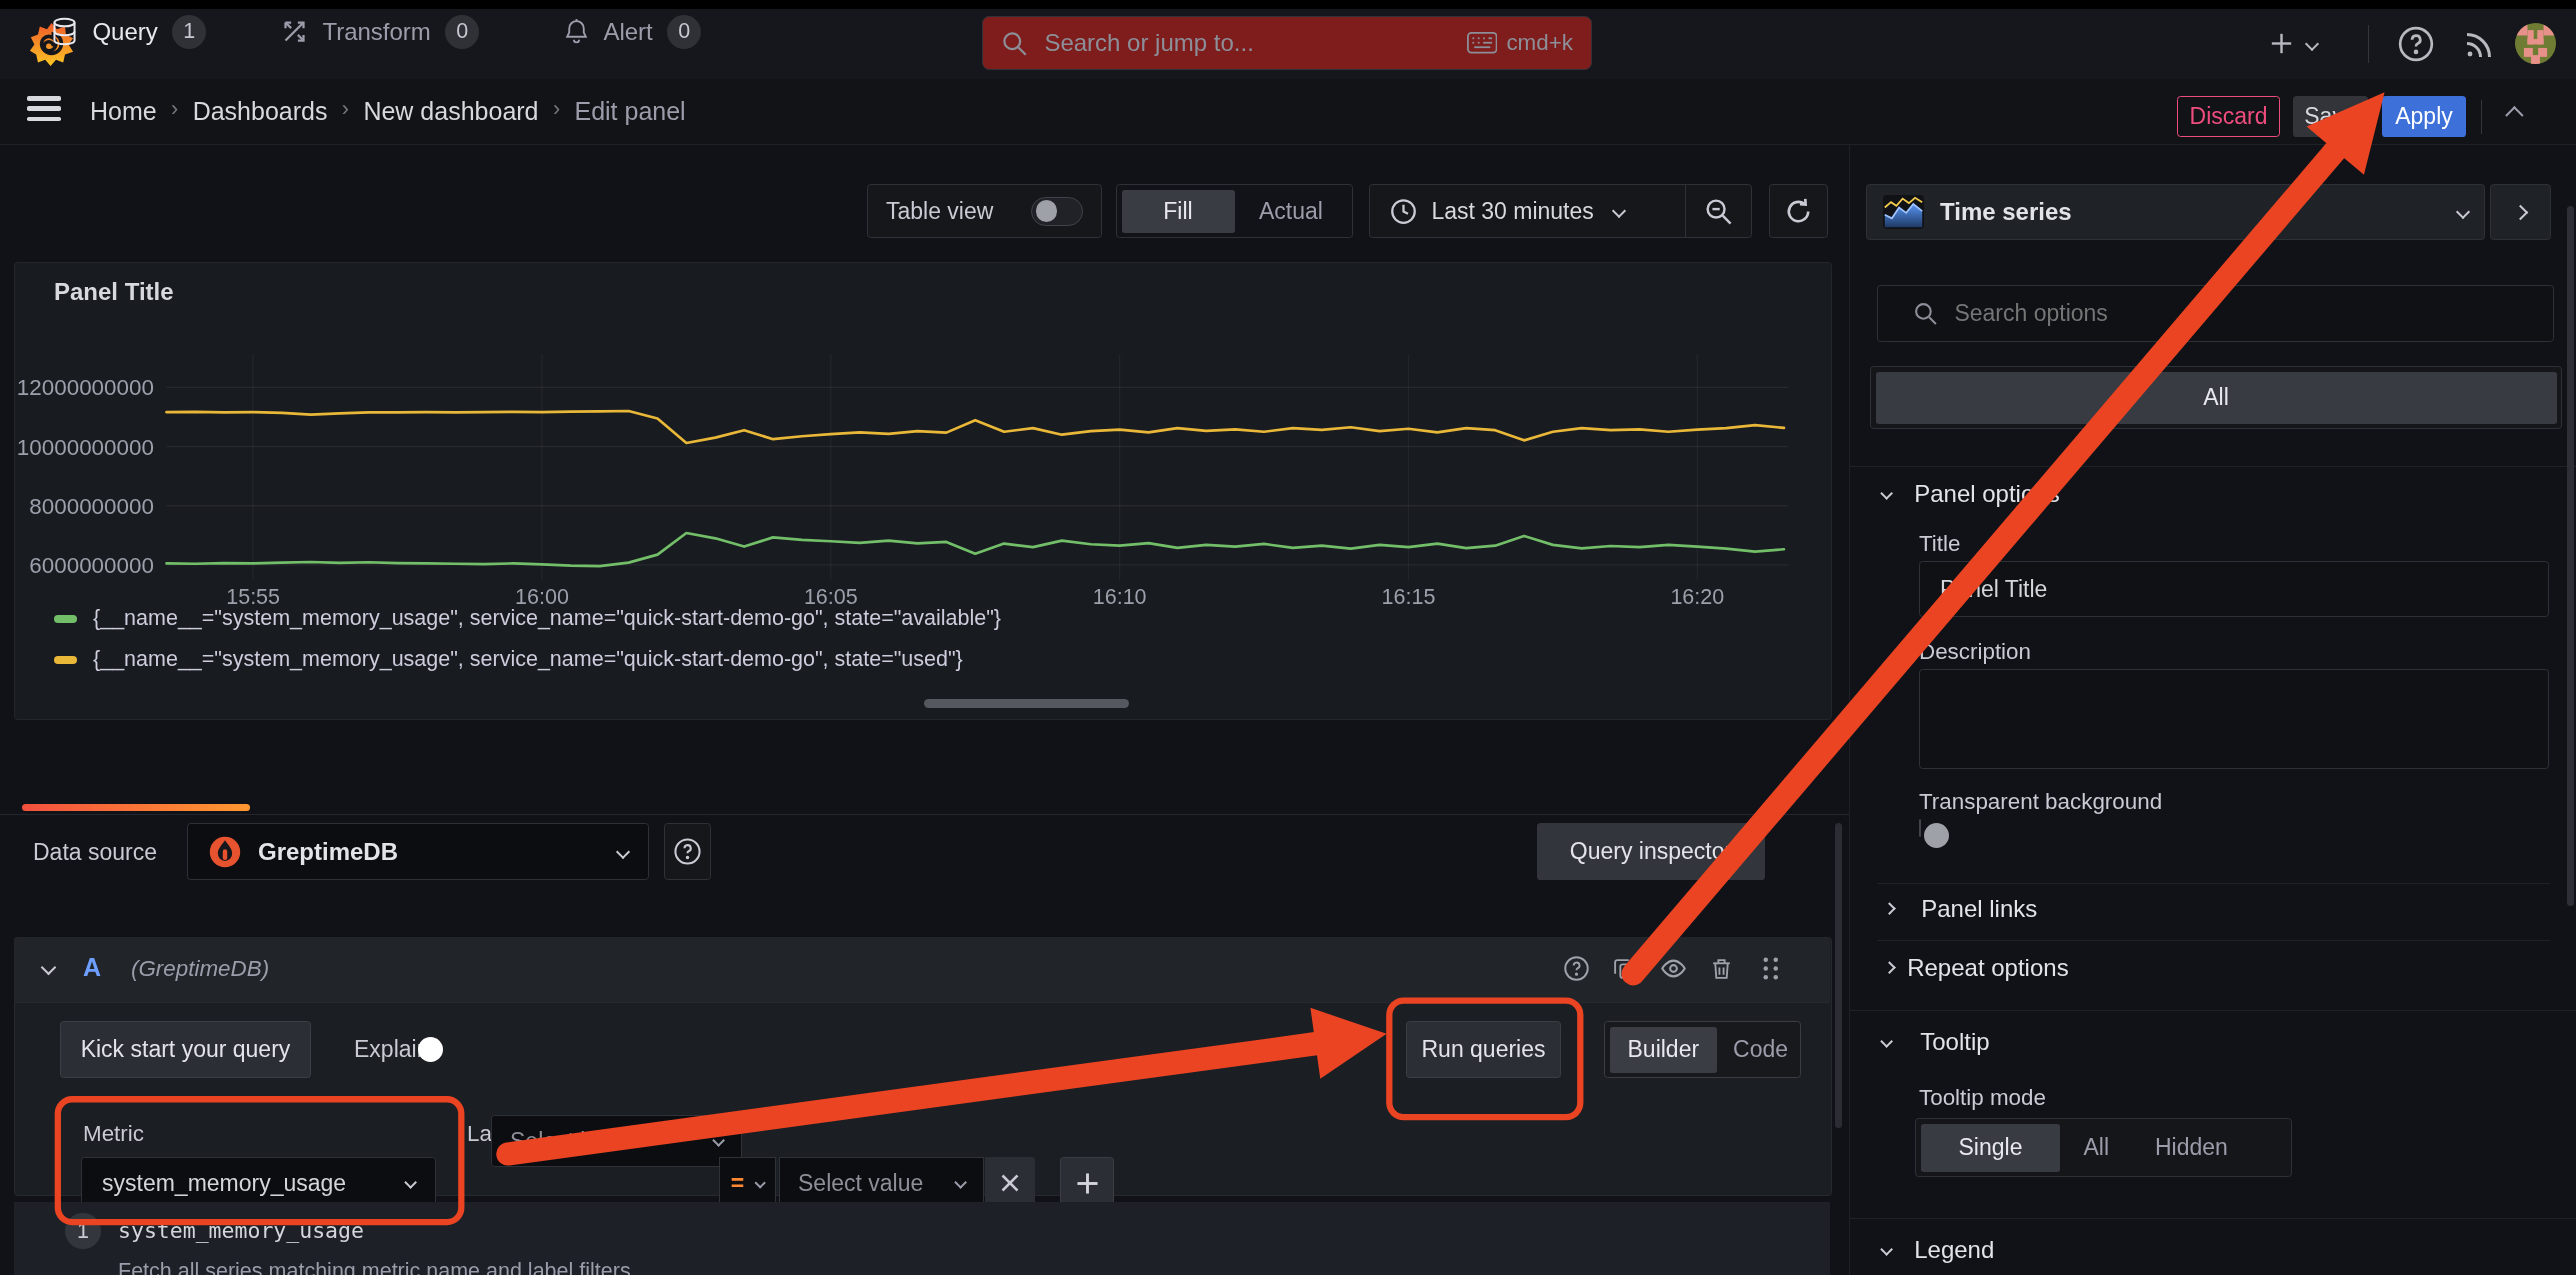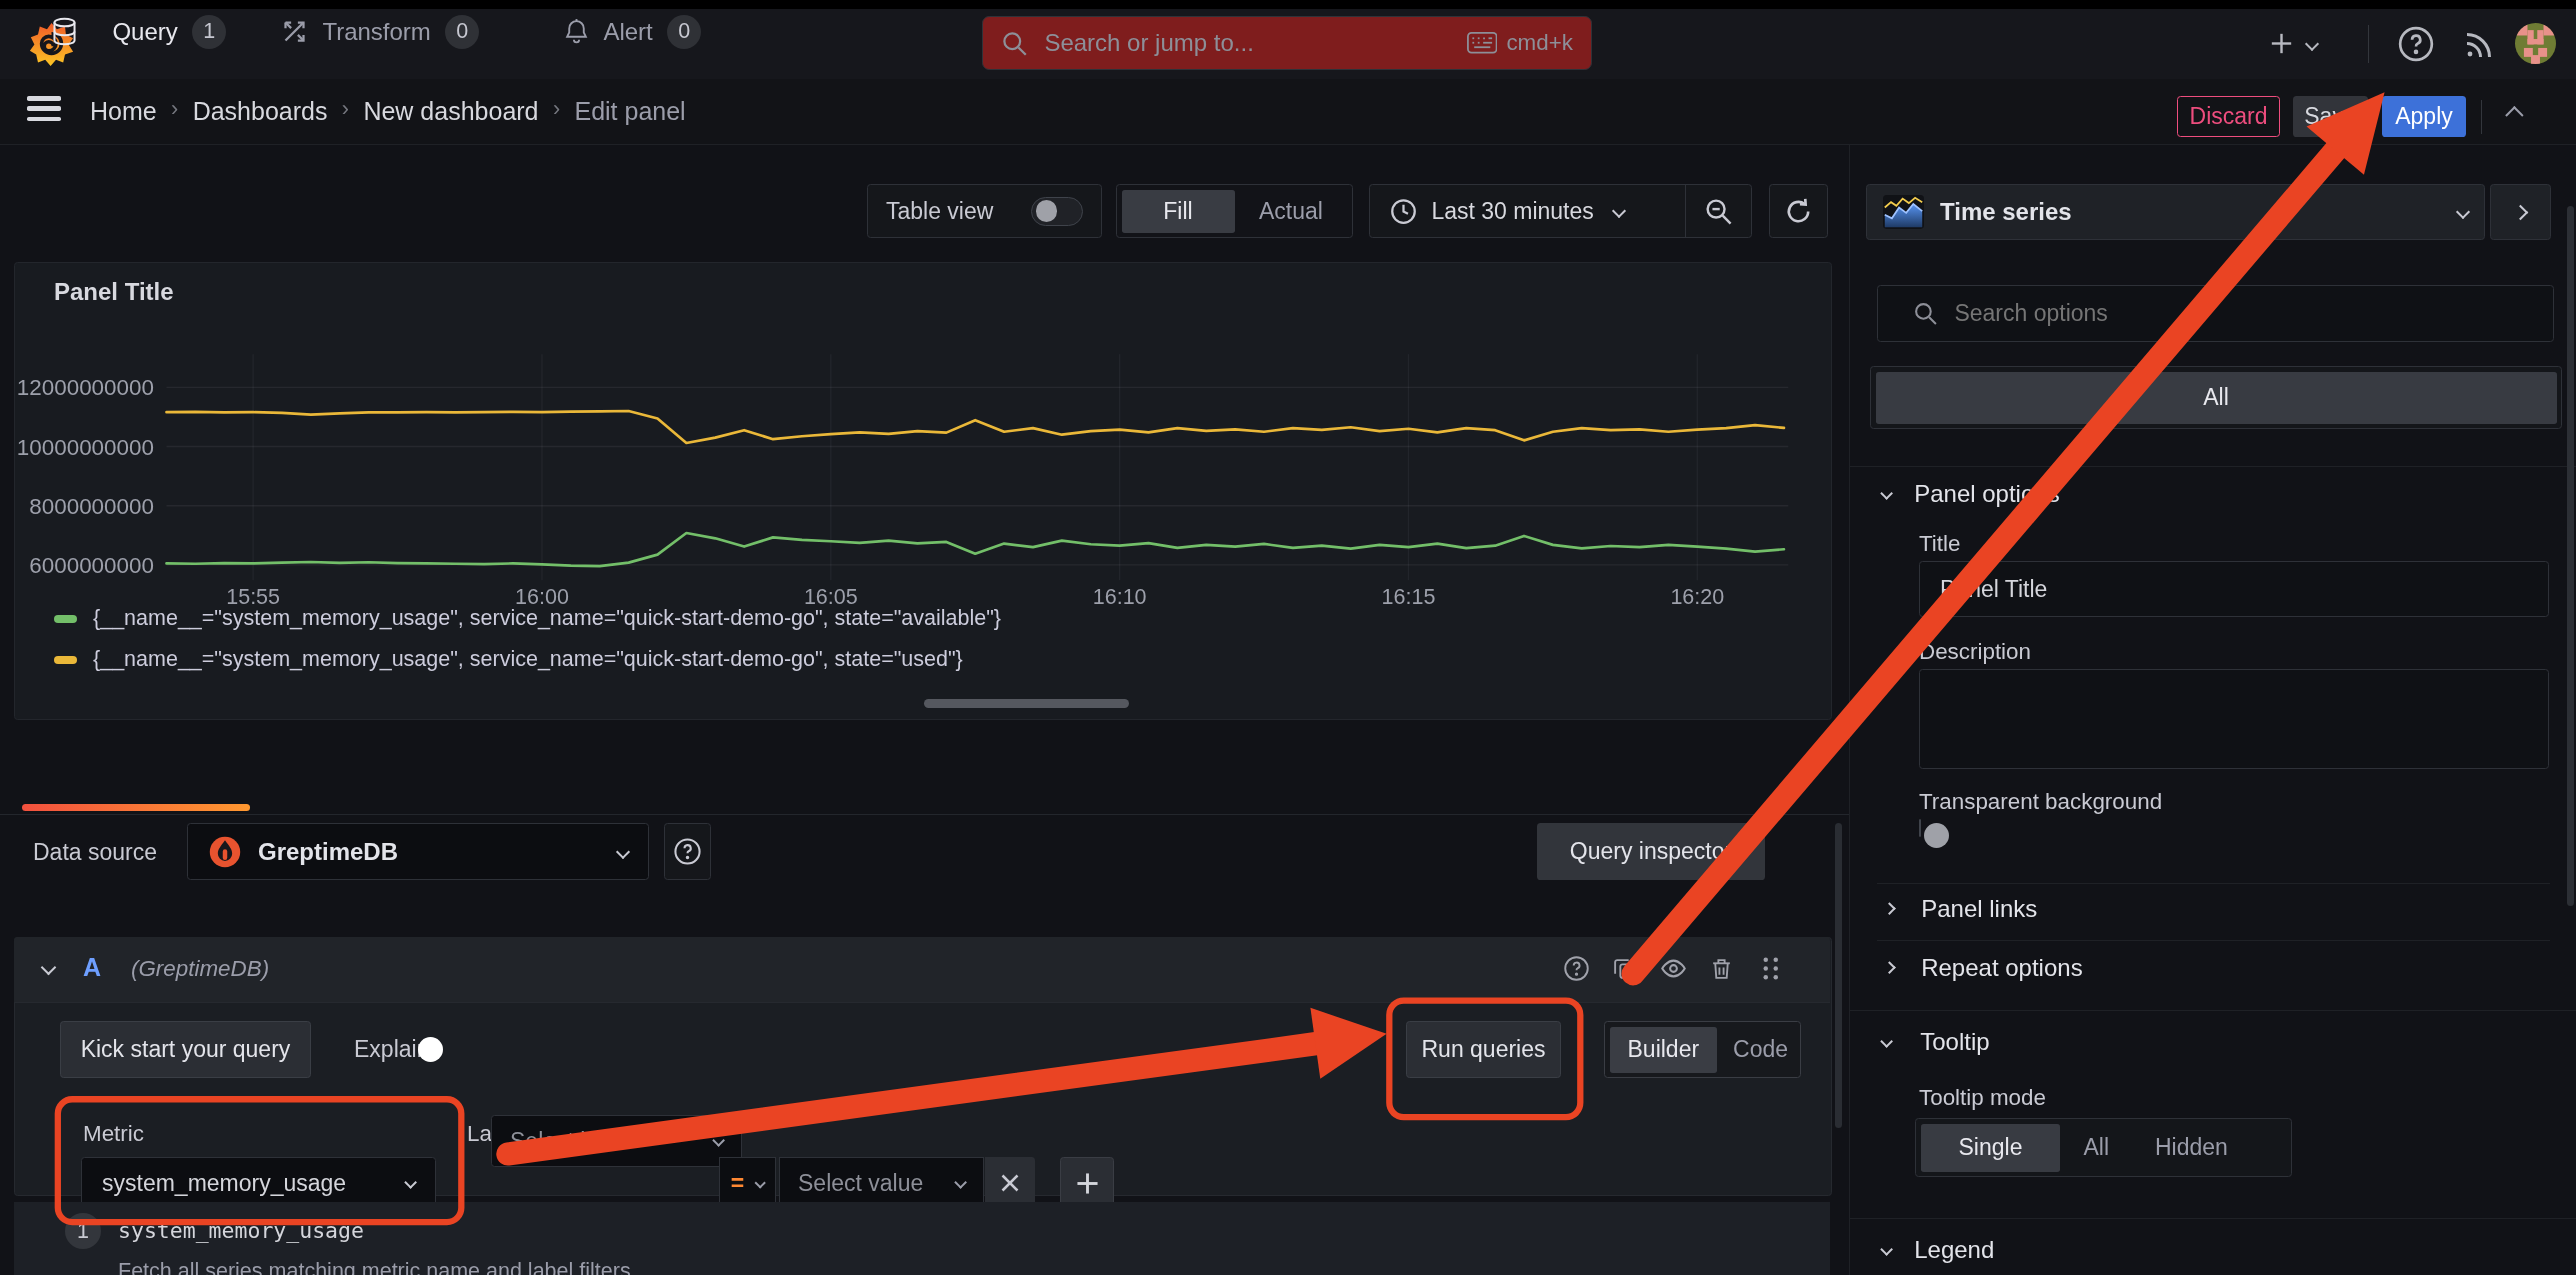--- a/index.html
+++ b/index.html
@@ -48,21 +48,21 @@
   
   .panel{left:13.5px;top:262px;width:1816px;height:456px;background:#181b20;border:0.9px solid #23262c;border-radius:3.6px;}
   .paneltitle{left:54px;top:278px;font-size:24px;font-weight:600;color:#d8d9df;}
   .legendrow{display:flex;align-items:center;gap:16px;font-size:21.5px;color:#ccccdc;}
   .lmark{width:23px;height:8px;border-radius:4.5px;flex:none;}
   .hthumb{left:924px;top:699px;width:205px;height:9px;border-radius:4.5px;background:#55585f;cursor:pointer;}
   
   .tabbar{left:0;top:744px;width:1849px;height:70px;border-bottom:0.9px solid #23262c;}
   .tab{position:absolute;top:0;height:63px;display:flex;align-items:center;gap:14.4px;cursor:pointer;}
   .tablabel{font-size:24px;color:#9b9daa;}
-  .tab.active .tablabel{color:#e8e8ee;margin-left:20px;}
+  .tab.active .tablabel{color:#e8e8ee;}
   .pill{min-width:34px;height:34px;border-radius:17px;background:#2f3136;color:#c7c8d1;font-size:21.5px;
         display:flex;align-items:center;justify-content:center;padding:0 7.2px;box-sizing:border-box;}
   .tabline{position:absolute;left:21.5px;top:804px;width:228px;height:7.2px;border-radius:3.6px;
            background:linear-gradient(90deg,#f2503e,#ff9830);}
   
   .dslabel{left:33px;top:839px;font-size:23px;color:#c9cad3;}
   .dropdown{background:#0c0d11;border:0.9px solid #2e3138;border-radius:3.6px;box-sizing:border-box;
             display:flex;align-items:center;cursor:pointer;}
   .dsgroup{left:723px;top:823px;width:814px;height:57px;background:#181a1f;border:0.9px solid #24272d;border-radius:3.6px;
            display:flex;align-items:center;gap:30.5px;padding:0 23px;box-sizing:border-box;}
@@ -479,21 +479,21 @@
   <span class="abs toggle" style="left:1919px;top:820px;width:59px;height:32px;background:#202227;border:0.9px solid #3f434b;">
     <span class="knob" style="left:3.6px;width:25px;height:25px;background:#9fa1a8;top:2.7px;"></span>
   </span>
 
   <div class="abs divider" style="left:1877px;top:883px;width:673px;"></div>
   <div class="abs row" style="left:1885px;top:895px;gap:27px;cursor:pointer;">
     <span class="chev right" style="width:7.2px;height:7.2px;border-color:#c9cad3;"></span>
     <span class="sidehdr">Panel links</span>
   </div>
   <div class="abs divider" style="left:1877px;top:940px;width:673px;"></div>
-  <div class="abs row" style="left:1885px;top:954px;gap:27px;cursor:pointer;">
+  <div class="abs row" style="left:1885px;top:954px;gap:13px;cursor:pointer;">
     <span class="chev right" style="width:7.2px;height:7.2px;border-color:#c9cad3;"></span>
     <span class="sidehdr">Repeat options</span>
   </div>
 
   <div class="abs divider" style="left:1850px;top:1010px;width:726px;"></div>
   <div class="abs row" style="left:1882px;top:1028px;gap:29px;cursor:pointer;">
     <span class="chev down" style="width:7.2px;height:7.2px;border-color:#c9cad3;"></span>
     <span class="sidehdr">Tooltip</span>
   </div>
   <span class="abs sidelabel" style="left:1919px;top:1085px;">Tooltip mode</span>

